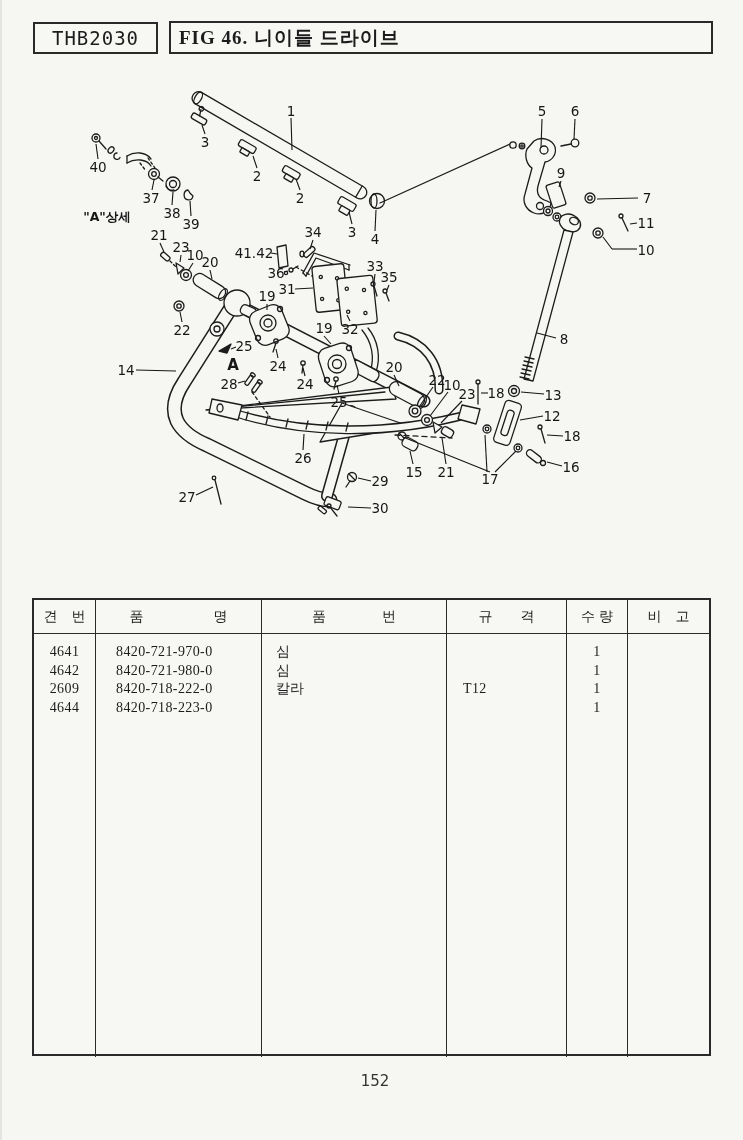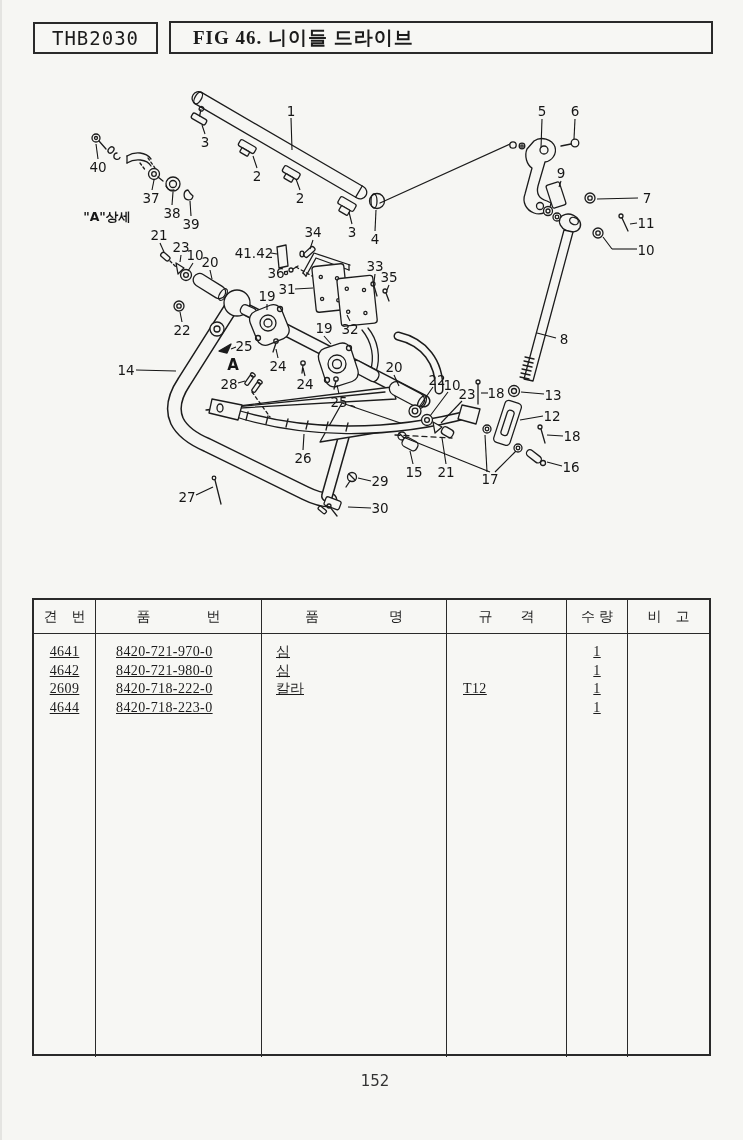--- a/index.html
+++ b/index.html
@@ -10,21 +10,21 @@
     color:#1c1c1c;overflow:hidden;
   }
   .scan-edge-l{position:absolute;left:0;top:0;width:2px;height:100%;background:rgba(0,0,0,0.07);}
   
   .hdr-box{
     position:absolute;border:2px solid #2a2a2a;background:#f7f7f4;
     display:flex;align-items:center;box-sizing:border-box;
   }
   #code-box{left:33px;top:22px;width:125px;height:32px;justify-content:center;
     font-family:"DejaVu Sans Mono", monospace;font-size:19px;letter-spacing:1px;}
-  #title-box{left:169px;top:21px;width:544px;height:33px;padding-left:22px;
+  #title-box{left:169px;top:21px;width:544px;height:33px;padding-left:8px;
     font-family:"Liberation Serif", serif;font-weight:bold;font-size:19px;letter-spacing:1px;}
   
   #diagram{position:absolute;left:0;top:0;}
   .co{font-family:"DejaVu Sans", sans-serif;font-size:13.5px;fill:#161616;text-anchor:middle;}
   .co.marker{font-size:15px;font-weight:bold;}
   .co.klabel{font-size:12.5px;font-weight:bold;}
   .leader{stroke:#161616;stroke-width:1.1;fill:none;}
   
   #parts-table{
     position:absolute;left:32px;top:598px;width:679px;height:458px;
@@ -32,21 +32,21 @@
   }
   .hdr-row{display:grid;grid-template-columns:62px 166px 185px 120px 61px 81px;
     height:33px;border-bottom:1.6px solid #2a2a2a;}
   .hdr-cell{display:flex;align-items:center;justify-content:center;
     font-size:14px;border-right:1.6px solid #2a2a2a;white-space:pre;}
   .hdr-cell:last-child{border-right:none;}
   .body-row{display:grid;grid-template-columns:62px 166px 185px 120px 61px 81px;height:423px;}
   .body-col{border-right:1.6px solid #2a2a2a;padding-top:9px;}
   .body-col:last-child{border-right:none;}
   .cell{height:18.6px;line-height:18.6px;font-size:14px;white-space:pre;
-    font-family:"Liberation Serif", serif;letter-spacing:0.4px;text-decoration:underline;}
+    font-family:"Liberation Serif", serif;letter-spacing:0.4px;}
   .c0{text-align:center;}
   .c1{padding-left:20px;}
   .c2{padding-left:14px;letter-spacing:0;}
   .c3{padding-left:16px;}
   .c4{text-align:center;}
   
   #page-number{position:absolute;left:0;top:1072px;width:750px;text-align:center;
     font-size:15px;color:#333;font-family:"DejaVu Sans", sans-serif;}
 </style>
 </head>
@@ -433,22 +433,22 @@
       <line x1="371" y1="528" x2="348" y2="527" class="leader"></line>
       <text x="380" y="532.5" class="co">30</text>
       <text x="233" y="389.5" class="co marker">A</text>
       <text x="107" y="240.5" class="co klabel">"A"상세</text>
     </g>
 </svg>
 
 <div id="parts-table">
   <div class="hdr-row">
     <div class="hdr-cell">견　번</div>
+    <div class="hdr-cell">품　　　　　명</div>
     <div class="hdr-cell">품　　　　번</div>
-    <div class="hdr-cell">품　　　　　명</div>
     <div class="hdr-cell">규　　격</div>
     <div class="hdr-cell">수 량</div>
     <div class="hdr-cell">비　고</div>
   </div>
   <div class="body-row">
     <div class="body-col">
         <div class="cell c0">4641</div>
         <div class="cell c0">4642</div>
         <div class="cell c0">2609</div>
         <div class="cell c0">4644</div>

